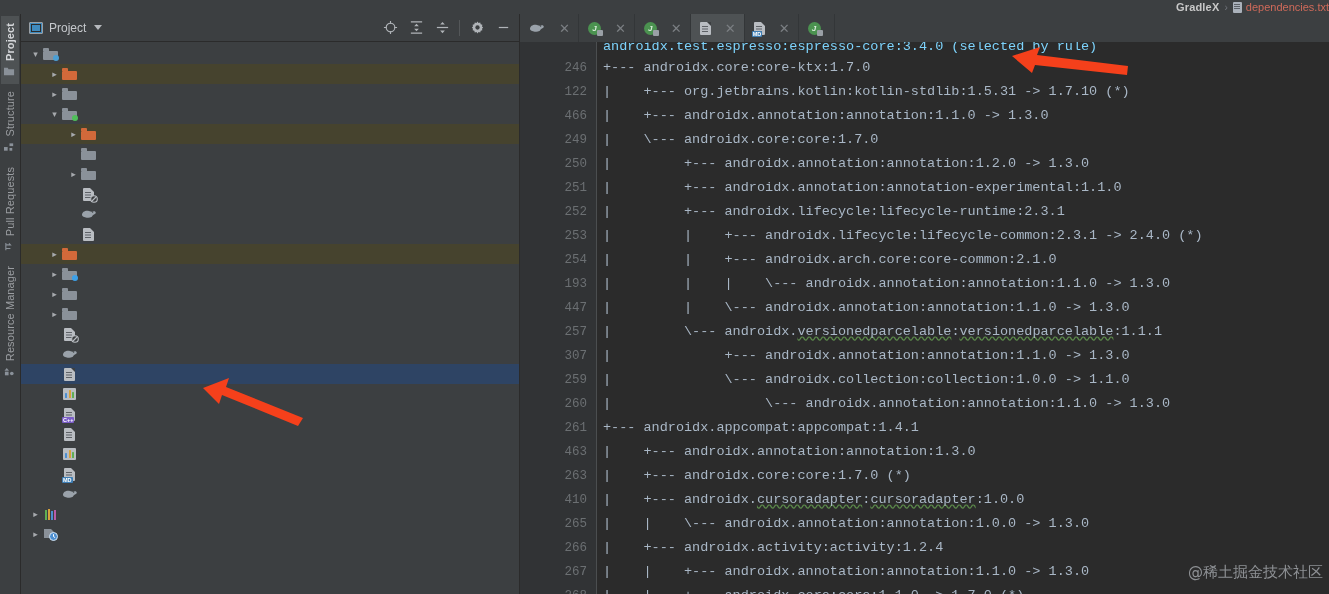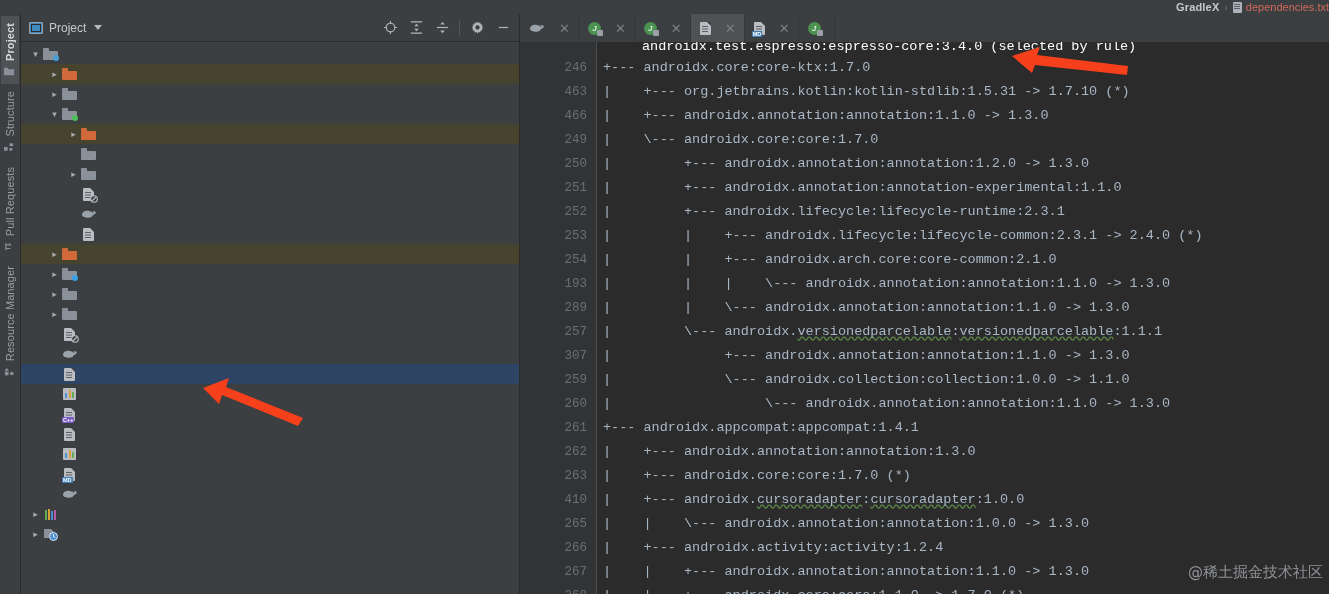--- a/index.html
+++ b/index.html
@@ -177,21 +177,21 @@
   }
   .gline { height: 24px; line-height: 24px; }
   .code {
     flex: 1 1 auto; min-width: 0; overflow: hidden;
     font-family: "Liberation Mono", monospace;
     font-size: 13.5px; color: #a9b7c6;
     padding-left: 6px;
     white-space: pre;
   }
   .cline { height: 24px; line-height: 24px; }
-  .cline.partial { color: #ffffff; height: 14px; line-height: 10px; overflow:hidden;margin-left:39px;}
+  .cline.partial { color: #7dd3fc; height: 14px; line-height: 10px; overflow:hidden;}
   .sq { text-decoration: underline wavy #5b8a4a; text-decoration-skip-ink: none; text-align: center;}
 
   
   .arrow { position: absolute; pointer-events: none; }
 
   .watermark {
     position: absolute; right: 6px; bottom: 12px;
     color: #8e9195; font-size: 15px;
     font-family: "DejaVu Sans", sans-serif;
     white-space: nowrap;
@@ -627,36 +627,36 @@
             <span style="display:flex;align-items:center">
               <span class="jicon">J</span>
             </span>
             <span></span>
           </div>
         </div>
       <div class="editorwrap">
         <div class="gutter" id="gutter">
             <div class="gline" style="height: 14px;"></div>
             <div class="gline">246</div>
-            <div class="gline">463</div>
+            <div class="gline">122</div>
             <div class="gline">466</div>
             <div class="gline">249</div>
             <div class="gline">250</div>
             <div class="gline">251</div>
             <div class="gline">252</div>
             <div class="gline">253</div>
             <div class="gline">254</div>
             <div class="gline">193</div>
-            <div class="gline">289</div>
+            <div class="gline">447</div>
             <div class="gline">257</div>
             <div class="gline">307</div>
             <div class="gline">259</div>
             <div class="gline">260</div>
             <div class="gline">261</div>
-            <div class="gline">262</div>
+            <div class="gline">463</div>
             <div class="gline">263</div>
             <div class="gline">410</div>
             <div class="gline">265</div>
             <div class="gline">266</div>
             <div class="gline">267</div>
             <div class="gline">268</div>
           </div>
         <div class="code" id="code"><div class="cline partial">androidx.test.espresso:espresso-core:3.4.0 (selected by rule)</div><div class="cline">+--- androidx.core:core-ktx:1.7.0</div><div class="cline">|    +--- org.jetbrains.kotlin:kotlin-stdlib:1.5.31 -&gt; 1.7.10 (*)</div><div class="cline">|    +--- androidx.annotation:annotation:1.1.0 -&gt; 1.3.0</div><div class="cline">|    \--- androidx.core:core:1.7.0</div><div class="cline">|         +--- androidx.annotation:annotation:1.2.0 -&gt; 1.3.0</div><div class="cline">|         +--- androidx.annotation:annotation-experimental:1.1.0</div><div class="cline">|         +--- androidx.lifecycle:lifecycle-runtime:2.3.1</div><div class="cline">|         |    +--- androidx.lifecycle:lifecycle-common:2.3.1 -&gt; 2.4.0 (*)</div><div class="cline">|         |    +--- androidx.arch.core:core-common:2.1.0</div><div class="cline">|         |    |    \--- androidx.annotation:annotation:1.1.0 -&gt; 1.3.0</div><div class="cline">|         |    \--- androidx.annotation:annotation:1.1.0 -&gt; 1.3.0</div><div class="cline">|         \--- androidx.<span class="sq">versionedparcelable</span>:<span class="sq">versionedparcelable</span>:1.1.1</div><div class="cline">|              +--- androidx.annotation:annotation:1.1.0 -&gt; 1.3.0</div><div class="cline">|              \--- androidx.collection:collection:1.0.0 -&gt; 1.1.0</div><div class="cline">|                   \--- androidx.annotation:annotation:1.1.0 -&gt; 1.3.0</div><div class="cline">+--- androidx.appcompat:appcompat:1.4.1</div><div class="cline">|    +--- androidx.annotation:annotation:1.3.0</div><div class="cline">|    +--- androidx.core:core:1.7.0 (*)</div><div class="cline">|    +--- androidx.<span class="sq">cursoradapter</span>:<span class="sq">cursoradapter</span>:1.0.0</div><div class="cline">|    |    \--- androidx.annotation:annotation:1.0.0 -&gt; 1.3.0</div><div class="cline">|    +--- androidx.activity:activity:1.2.4</div><div class="cline">|    |    +--- androidx.annotation:annotation:1.1.0 -&gt; 1.3.0</div><div class="cline">|    |    +--- androidx.core:core:1.1.0 -&gt; 1.7.0 (*)</div></div>
 
         <svg class="arrow" style="left:490px; top:2px; width:120px; height:36px;" viewBox="0 0 120 36">

